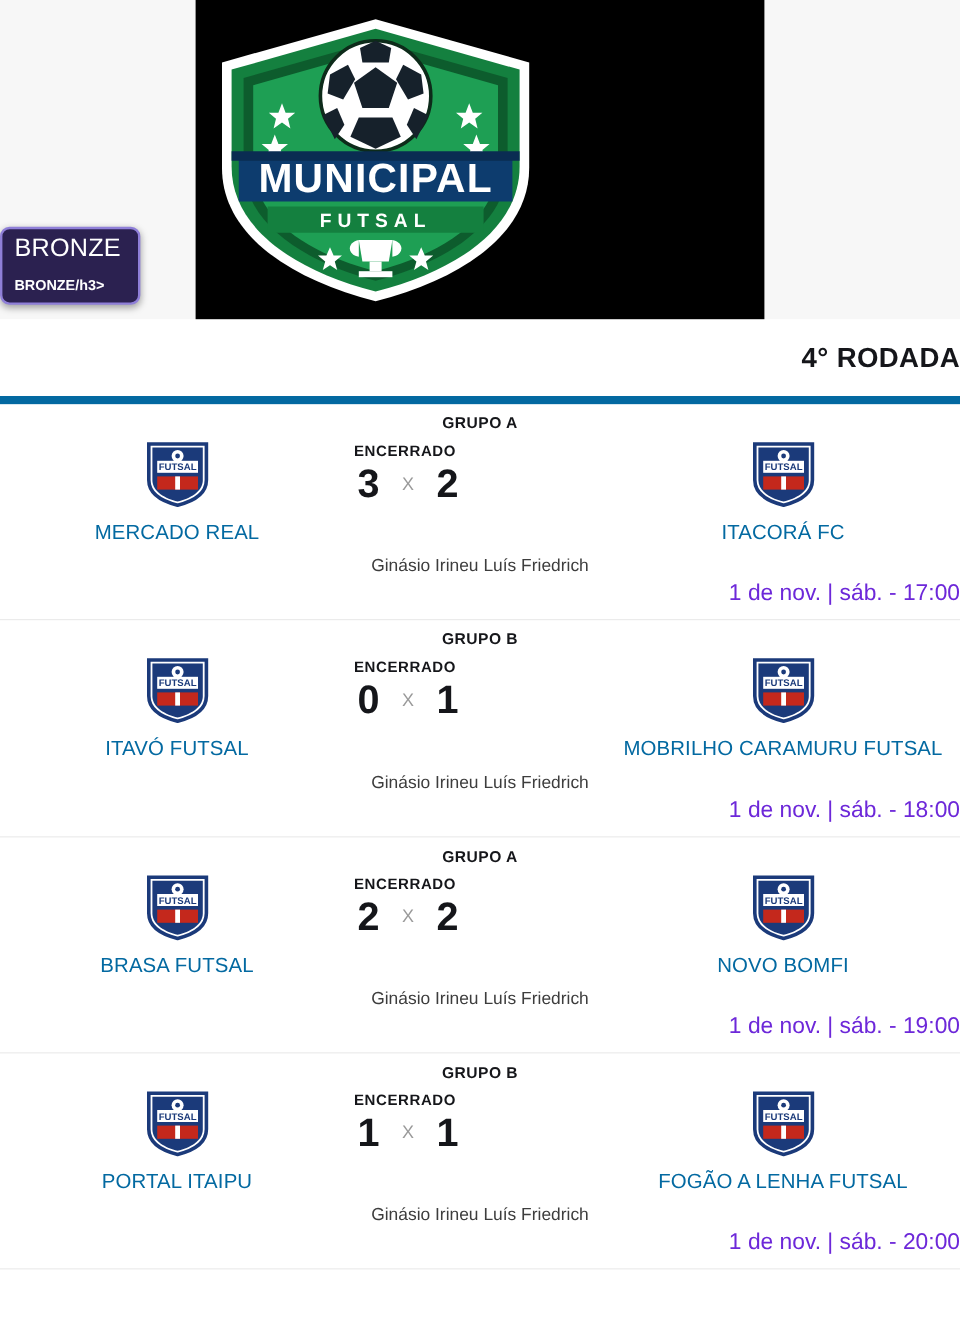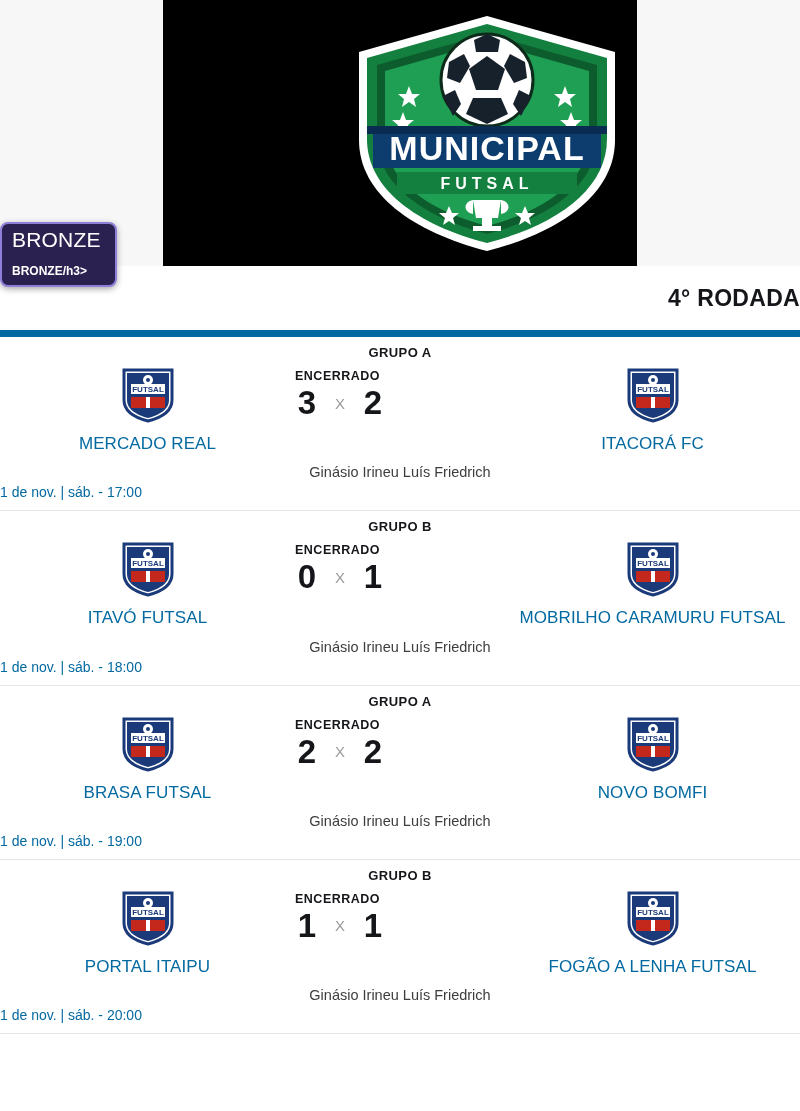--- a/index.html
+++ b/index.html
@@ -27,32 +27,32 @@
     display: flex;
     align-items: center;
     justify-content: center;
   }
   .hero-img {
     width: 474px;
     height: 266px;
     background: #000000;
     display: flex;
     align-items: center;
-    justify-content: flex-end;
+    justify-content: flex-start;
     position: relative;
   }
 
   
   .crest { width: 300px; height: 250px; display:block; }
 
   
   .bronze-badge {
     position: absolute;
     left: 0px;
-    top: 222px;
+    top: 189px;
     background: #2b2150;
     color: #ffffff;
     border: 2px solid #8f7fd8;
     border-radius: 8px;
     padding: 5px 14px 7px 10px;
     box-shadow: 0 2px 6px rgba(0,0,0,.35);
     z-index: 20;
     line-height: 1.05;
   }
   .bronze-badge .bb-title {
@@ -151,23 +151,23 @@
     font-weight: 400;
   }
 
   .venue-line {
     text-align: center;
     font-size: 14.5px;
     color: #3d3d3d;
     margin-top: 10px;
   }
   .datetime-line {
-    text-align: left;
-    font-size: 14px;
-    color: #0369a1;
+    text-align: right;
+    font-size: 19px;
+    color: #6d28d9;
     margin-top: 4px;
   }
   .tail {
     height: 18px;
     background: #fff;
   }
 </style>
 </head>
 <body>
 

